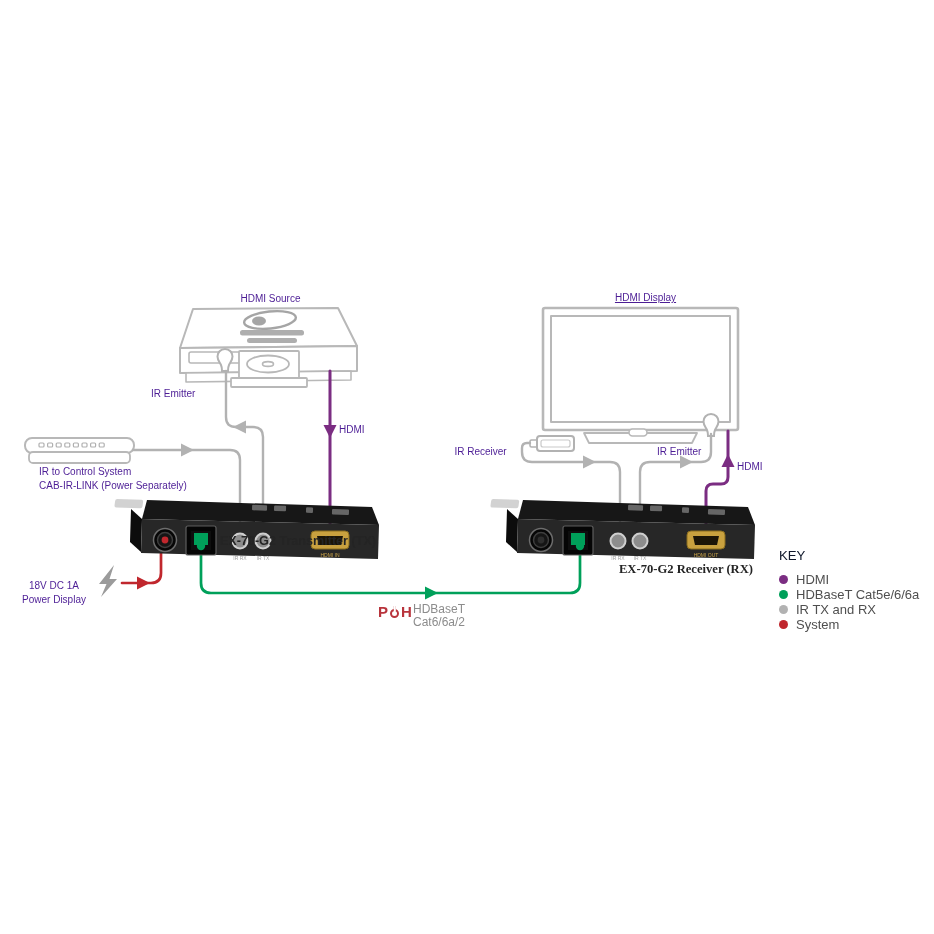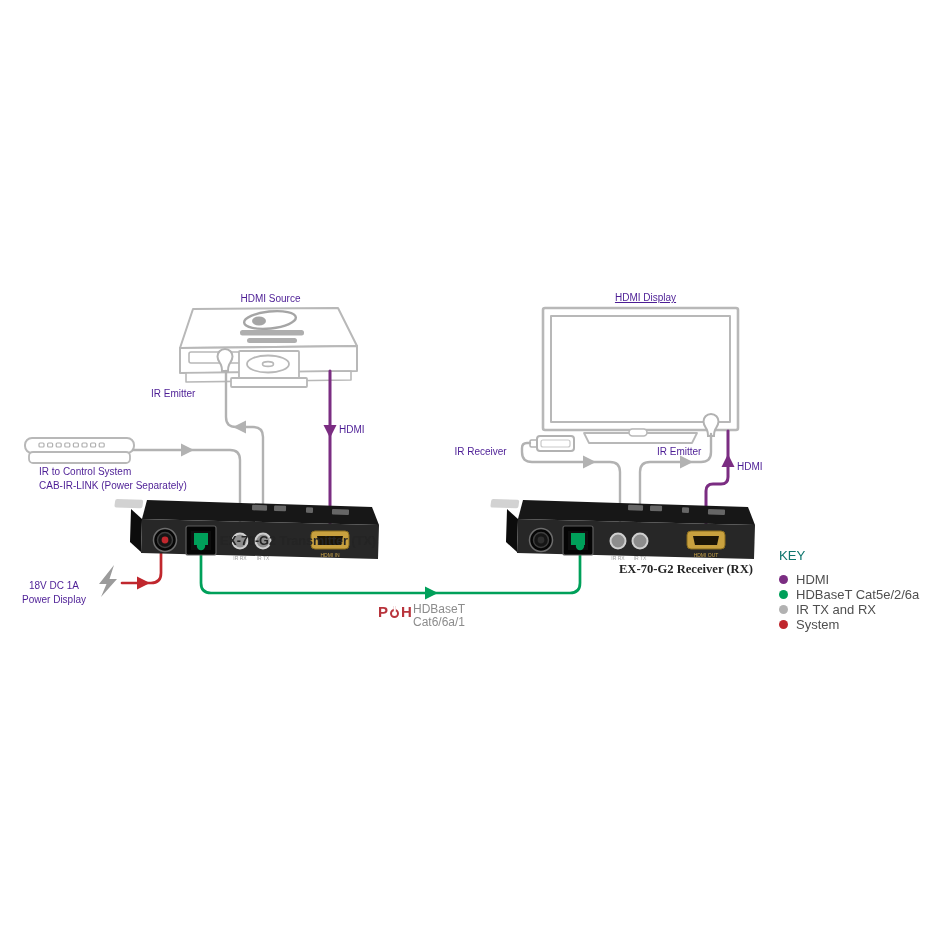--- a/index.html
+++ b/index.html
@@ -15,21 +15,21 @@
   
   #poh{position:absolute;left:378px;top:604px;display:flex;align-items:center;}
   .poh-letter{color:#b8343c;font-weight:bold;font-size:15px;line-height:15px;}
   .poh-power{position:relative;display:inline-block;width:9px;height:9px;margin:3px 2px 0 2px;
              border:2.4px solid #b8343c;border-radius:50%;box-sizing:border-box;}
   .poh-power::after{content:"";position:absolute;left:50%;top:-5px;transform:translateX(-50%);
              width:2.4px;height:6px;background:#b8343c;box-shadow:0 0 0 1px #fff inset;}
   .cable-type{position:absolute;left:413px;top:603px;font-size:12px;color:#8c8c8c;line-height:12.5px;}
   
   #key{position:absolute;left:779px;top:548px;}
-  #key .key-title{font-size:13.2px;color:#0f766e;margin-bottom:9px;}
+  #key .key-title{font-size:13.2px;color:#0f172a;margin-bottom:9px;}
   .key-row{display:flex;align-items:center;height:15px;}
   .key-dot{width:9px;height:9px;border-radius:50%;margin-right:8px;flex:0 0 auto;}
   .key-label{font-size:13px;color:#4f4f4f;white-space:nowrap;}
 </style>
 </head>
 <body>
 
 <div id="stage">
 
 <svg width="934" height="934" viewBox="0 0 934 934">
@@ -203,32 +203,32 @@
     <div>Power Display</div>
   </div>
 
   <div id="poh">
     <span class="poh-letter">P</span>
     <span class="poh-power"></span>
     <span class="poh-letter">H</span>
   </div>
   <div class="cable-type">
     <div>HDBaseT</div>
-    <div>Cat6/6a/1</div>
+    <div>Cat6/6a/2</div>
   </div>
 
   <div id="key">
     <div class="key-title">KEY</div>
     <div class="key-row">
       <span class="key-dot" style="background-color: rgb(123, 45, 130);"></span>
       <span class="key-label">HDMI</span>
     </div>
     <div class="key-row">
       <span class="key-dot" style="background-color: rgb(0, 160, 90);"></span>
-      <span class="key-label">HDBaseT Cat5e/2/6a</span>
+      <span class="key-label">HDBaseT Cat5e/6/6a</span>
     </div>
     <div class="key-row">
       <span class="key-dot" style="background-color: rgb(178, 178, 178);"></span>
       <span class="key-label">IR TX and RX</span>
     </div>
     <div class="key-row">
       <span class="key-dot" style="background-color: rgb(192, 39, 45);"></span>
       <span class="key-label">System</span>
     </div>
   </div>

